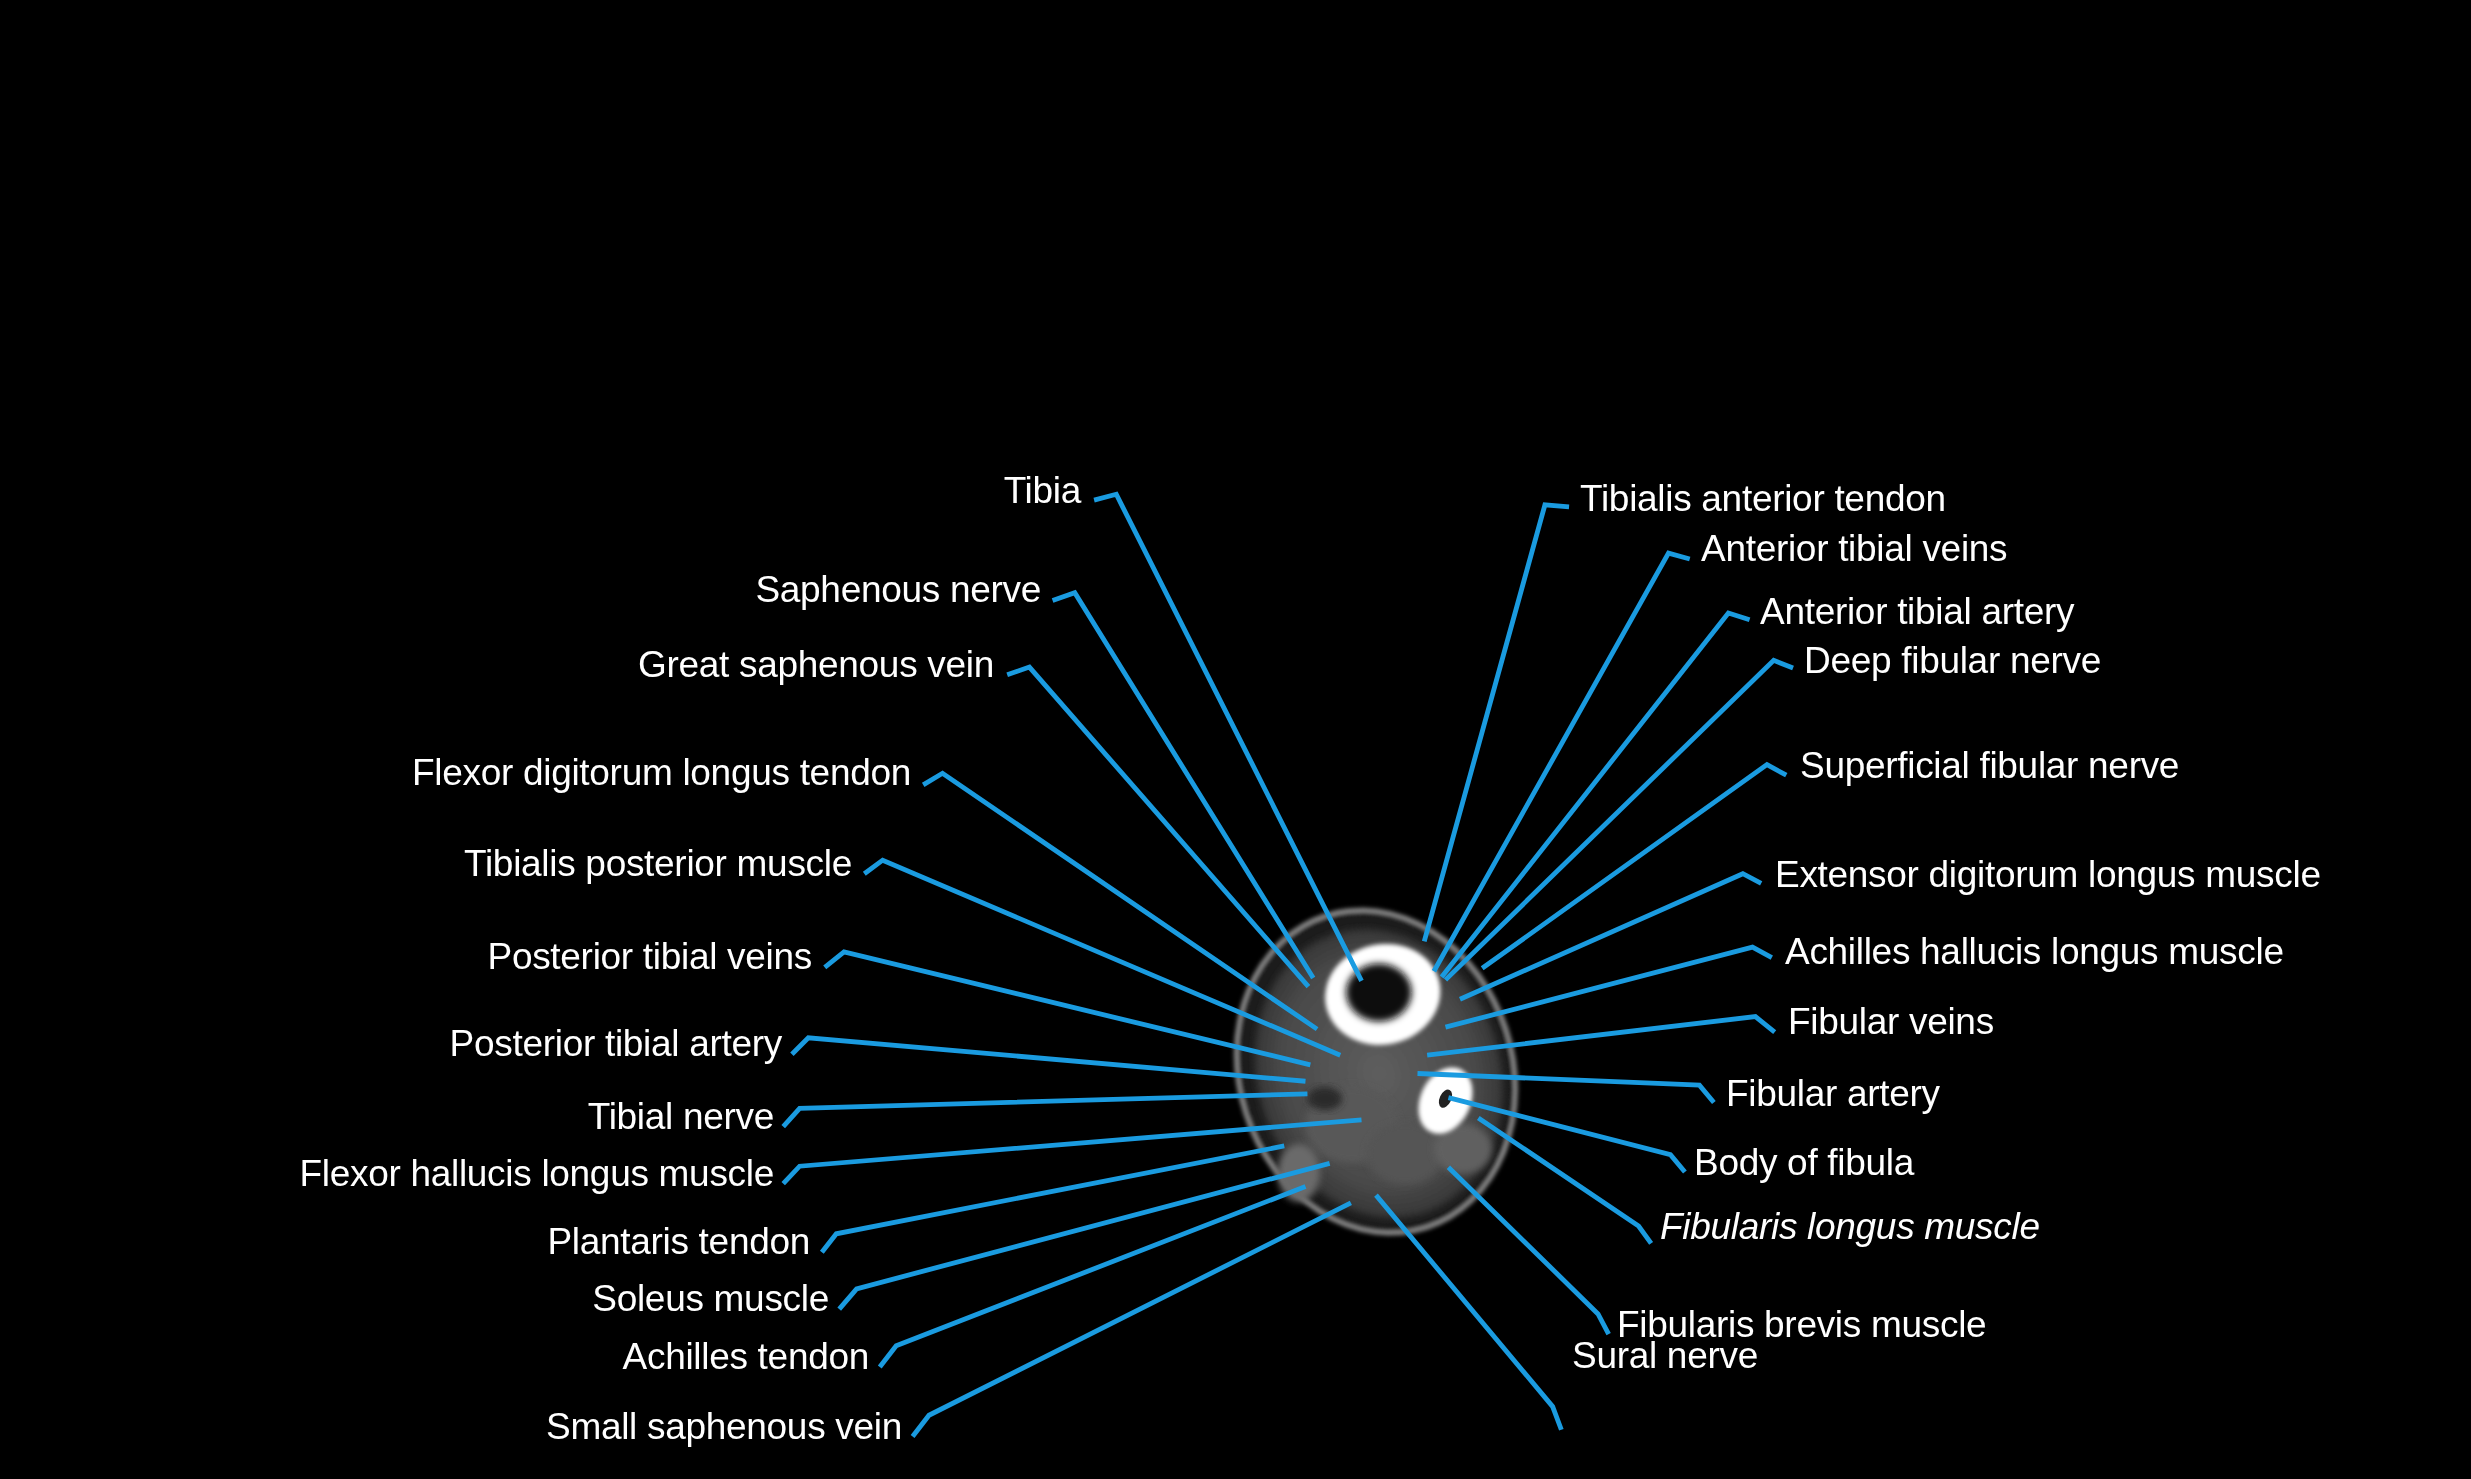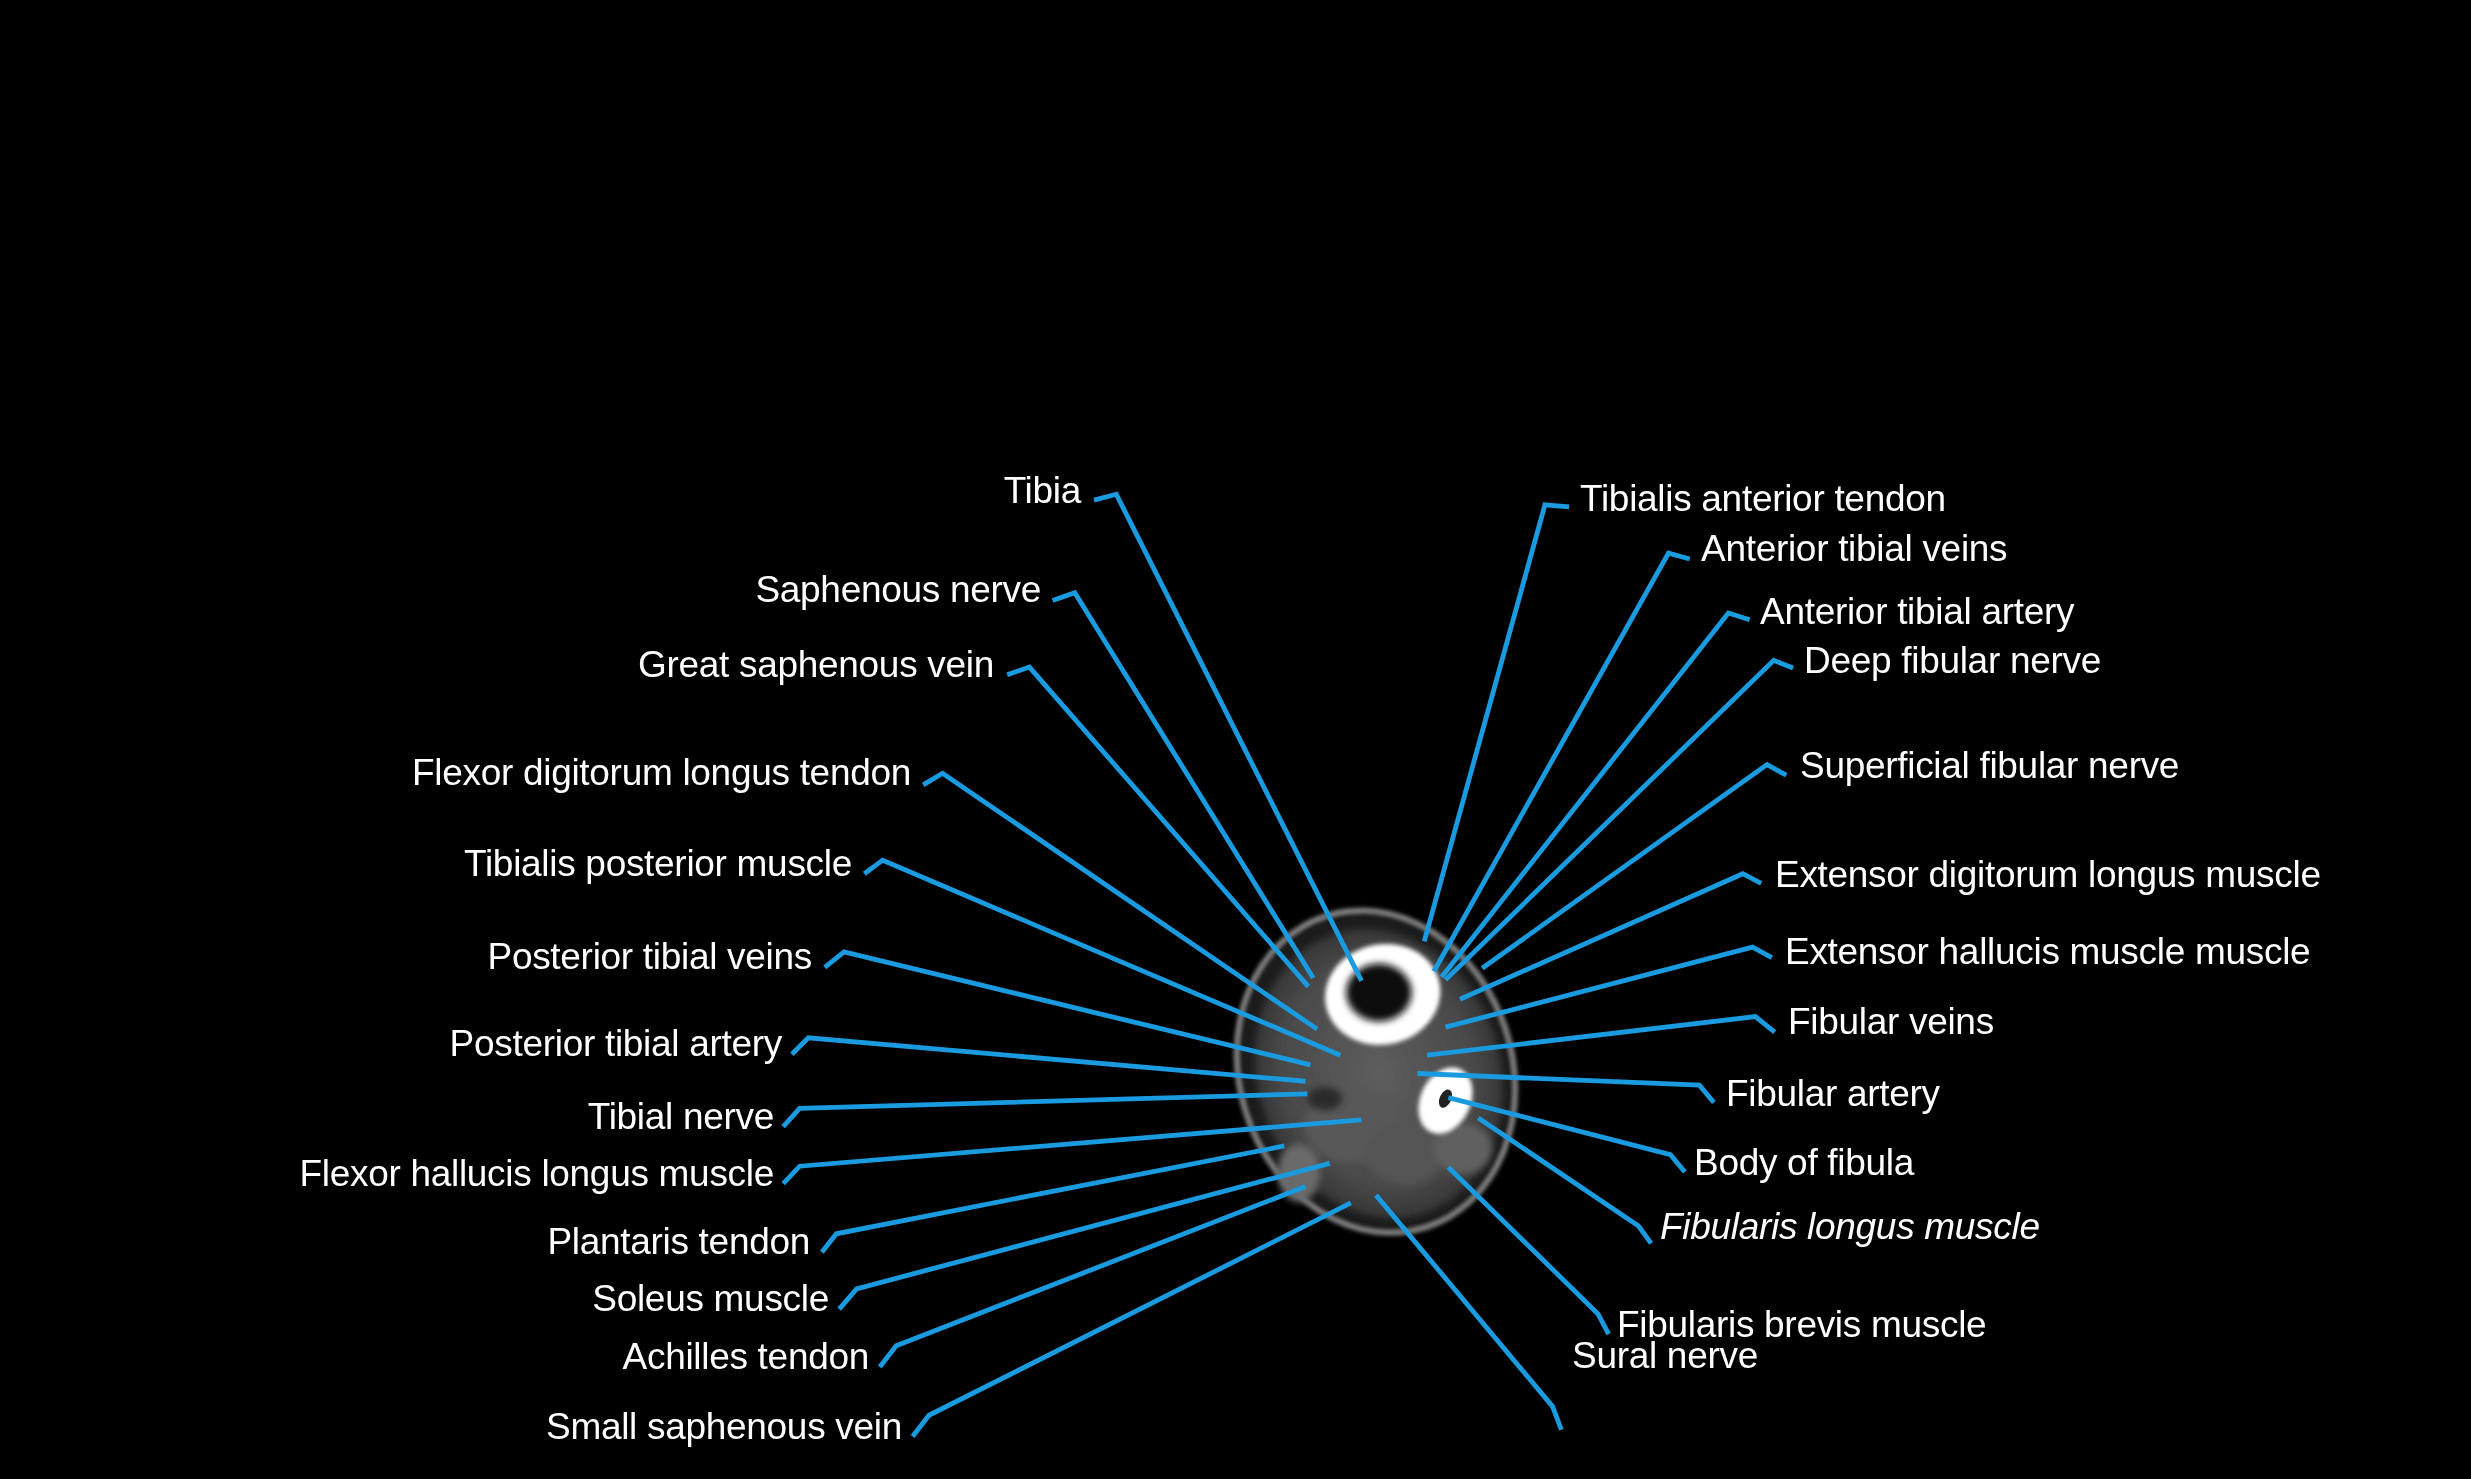--- a/index.html
+++ b/index.html
@@ -126,21 +126,21 @@
     <div class="label left" style="left: 902px; top: 1438px;">Small saphenous vein</div>
   </div>
 
   <div id="labels-right">
     <div class="label right" style="left: 1580px; top: 510px;">Tibialis anterior tendon</div>
     <div class="label right" style="left: 1701px; top: 560px;">Anterior tibial veins</div>
     <div class="label right" style="left: 1760px; top: 623px;">Anterior tibial artery</div>
     <div class="label right" style="left: 1804px; top: 672px;">Deep fibular nerve</div>
     <div class="label right" style="left: 1800px; top: 777px;">Superficial fibular nerve</div>
     <div class="label right" style="left: 1775px; top: 886px;">Extensor digitorum longus muscle</div>
-    <div class="label right" style="left: 1785px; top: 963px;">Extensor hallucis muscle muscle</div>
+    <div class="label right" style="left: 1785px; top: 963px;">Achilles hallucis longus muscle</div>
     <div class="label right" style="left: 1788px; top: 1033px;">Fibular veins</div>
     <div class="label right" style="left: 1726px; top: 1105px;">Fibular artery</div>
     <div class="label right" style="left: 1694px; top: 1174px;">Body of fibula</div>
     <div class="label right" style="left: 1660px; top: 1238px; font-style: italic;">Fibularis longus muscle</div>
     <div class="label right" style="left: 1617px; top: 1336px;">Fibularis brevis muscle</div>
     <div class="label right" style="left: 1572px; top: 1367px;">Sural nerve</div>
   </div>
 </div>
 
 

